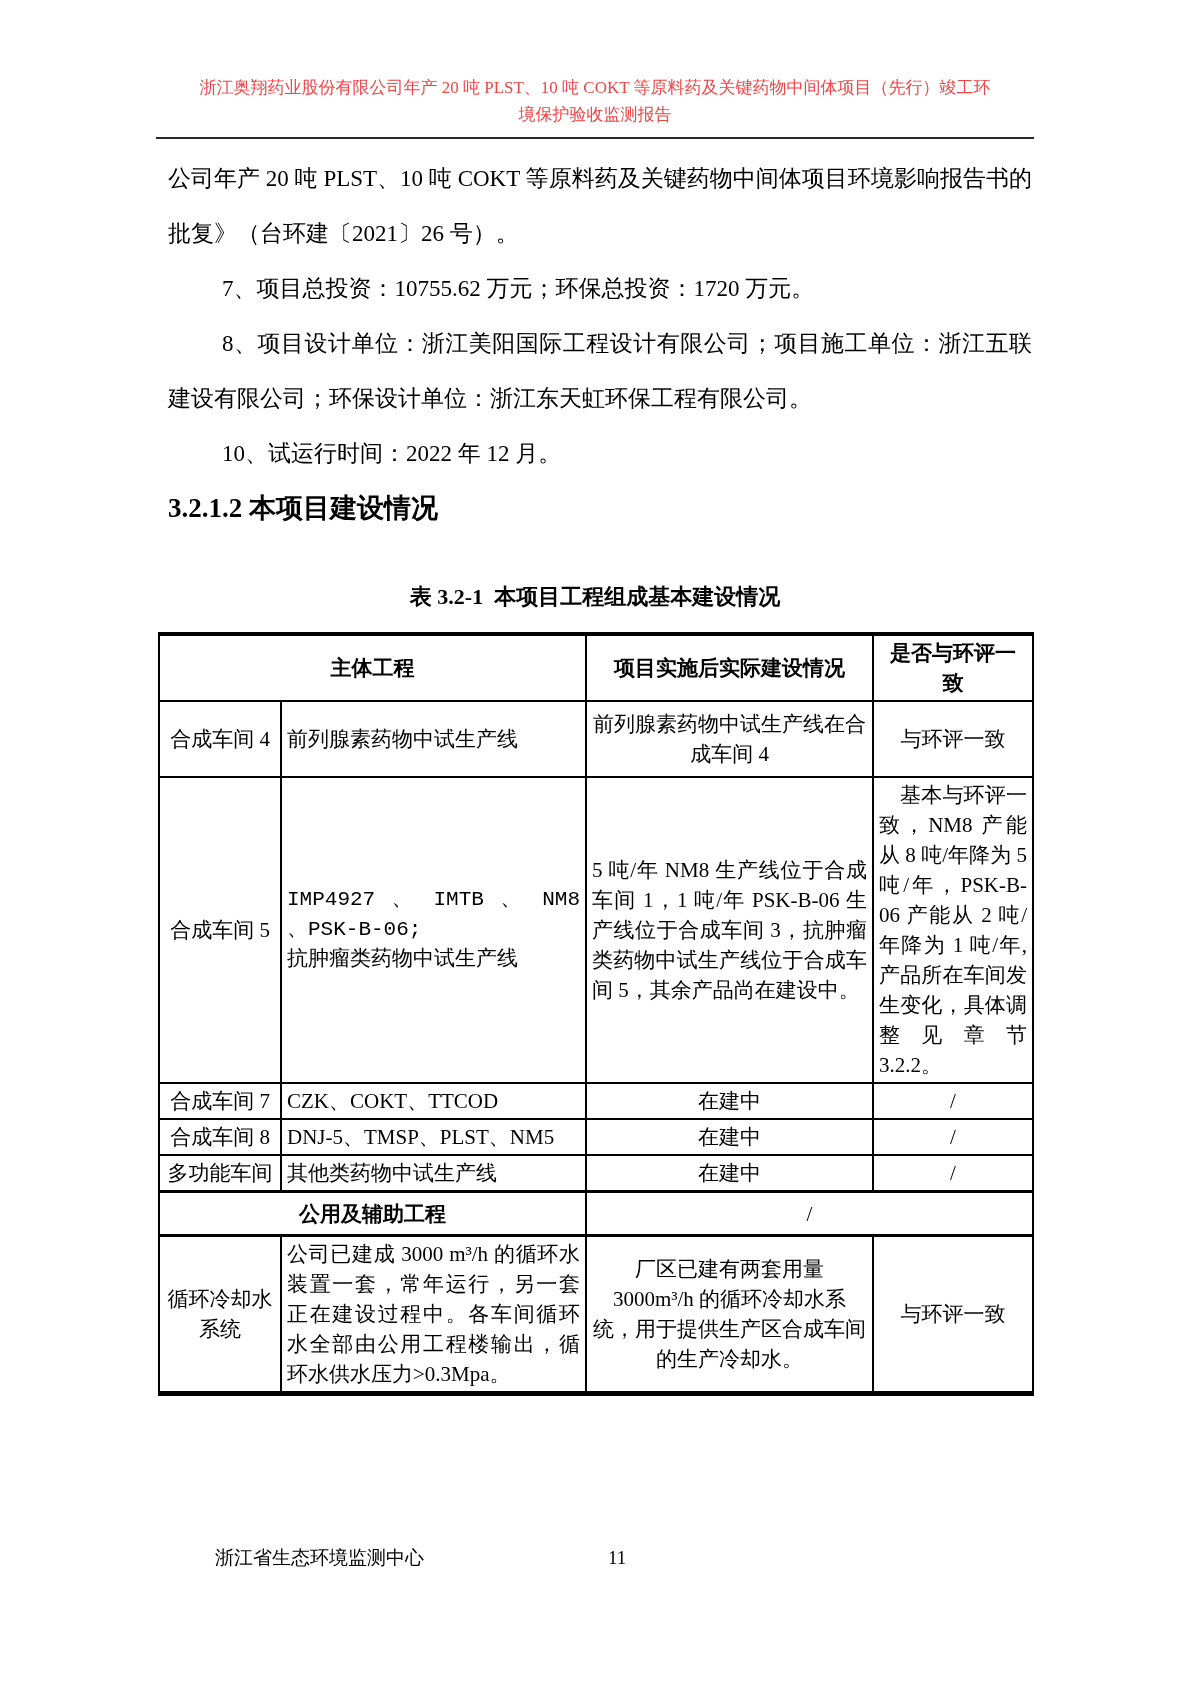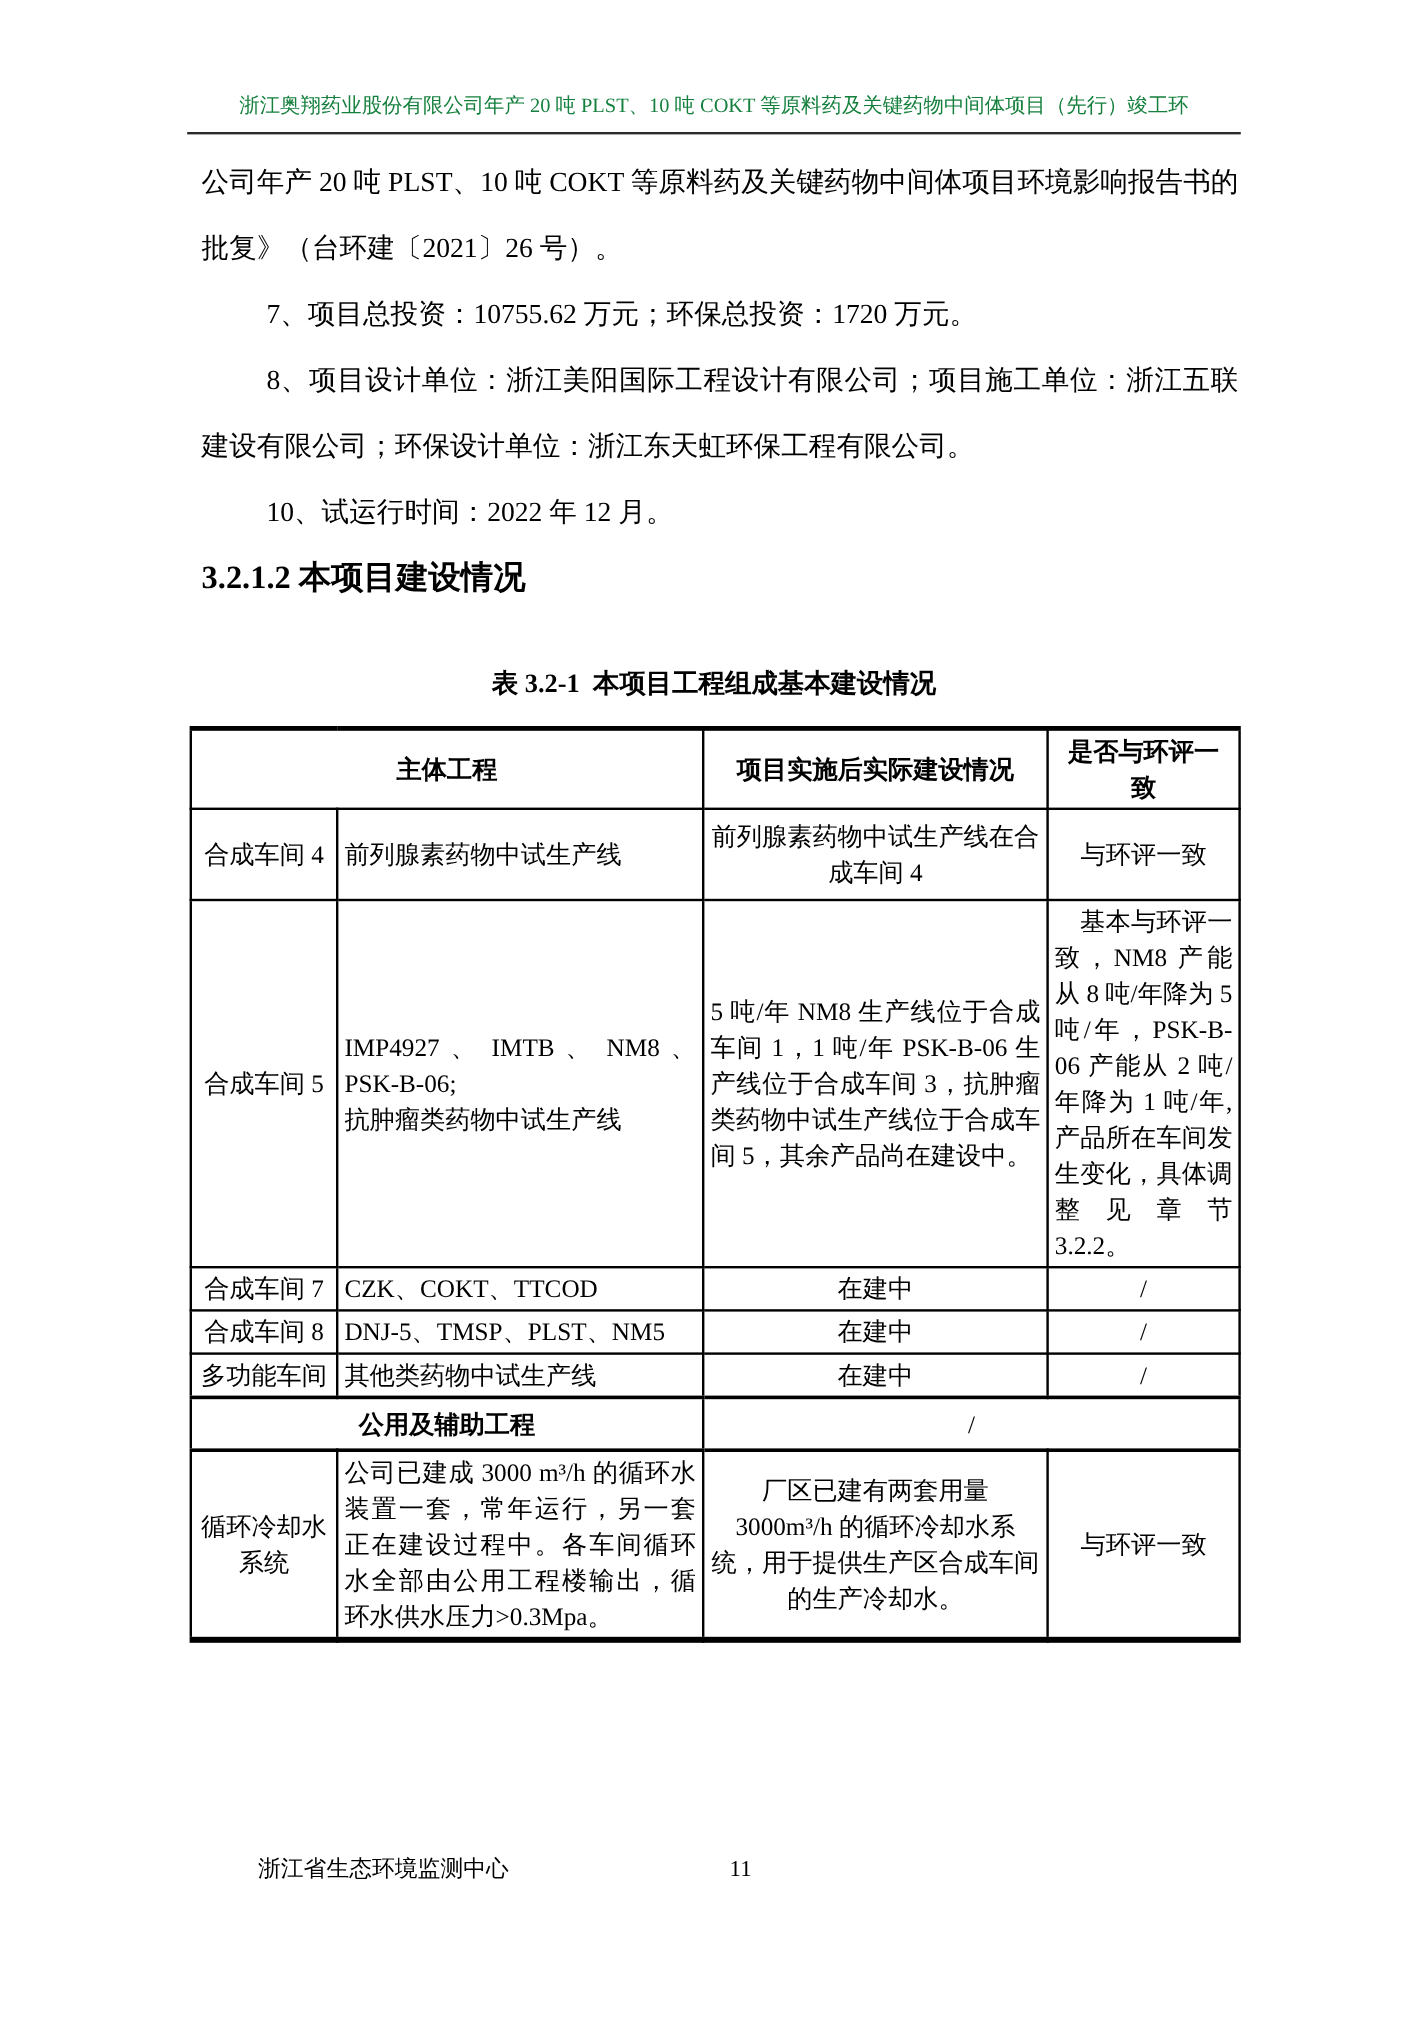--- a/index.html
+++ b/index.html
@@ -9,21 +9,21 @@
     background:#ffffff;
     color:#000;
     font-family:"Liberation Serif","DejaVu Serif",serif;
     overflow:hidden;
   }
   .doc-header{
     padding-top:74px;
     text-align:center;
     font-size:17px;
     line-height:27px;
-    color:#15803d;
+    color:#ef4444;
   }
   .header-rule{
     width:878px;
     margin:9px auto 0 auto;
     border-bottom:2px solid #2b2b2b;
   }
   .content{margin:12px 158px 0 168px;}
   .para{
     font-size:23px;
     line-height:55px;
@@ -73,40 +73,41 @@
   tr.h-r4{height:34px;}
   tr.h-r5{height:34px;}
   tr.h-r6{height:44px;}
   tr.h-r6 td{border-top:3px solid #000;border-bottom:3px solid #000;}
   tr.h-r7{height:118px;}
   .tc{text-align:center;}
   .tl{text-align:left;}
   .tj{text-align:justify;}
   .bold{font-weight:bold;}
   .lh33{line-height:33px;}
-  .lh35{line-height:35px;}
+  .lh35{line-height:35px;font-family:Liberation Mono, monospace;}
   .small25{font-size:20px;line-height:25px;}
   .small29{font-size:20px;line-height:29px;}
   .small30{font-size:20px;line-height:30px;}
   .fi{text-indent:1em;}
   .footer{
     position:absolute;
     top:1545px;left:0;width:100%;
     font-size:19px;line-height:26px;
   }
   .footer-org{position:absolute;left:215px;}
   .footer-page{position:absolute;left:608px;}
 </style>
 </head>
 <body>
 
 <div class="page">
 
   <div class="doc-header">
     <div>浙江奥翔药业股份有限公司年产 20 吨 PLST、10 吨 COKT 等原料药及关键药物中间体项目（先行）竣工环</div>
+    <div>境保护验收监测报告</div>
   </div>
   <div class="header-rule"></div>
 
   <div class="content">
     <p class="para">公司年产 20 吨 PLST、10 吨 COKT 等原料药及关键药物中间体项目环境影响报告书的批复》（台环建〔2021〕26 号）。</p>
     <p class="para indent">7、项目总投资：10755.62 万元；环保总投资：1720 万元。</p>
     <p class="para indent">8、项目设计单位：浙江美阳国际工程设计有限公司；项目施工单位：浙江五联建设有限公司；环保设计单位：浙江东天虹环保工程有限公司。</p>
     <p class="para indent">10、试运行时间：2022 年 12 月。</p>
     <h3 class="section-heading">3.2.1.2 本项目建设情况</h3>
   </div>

